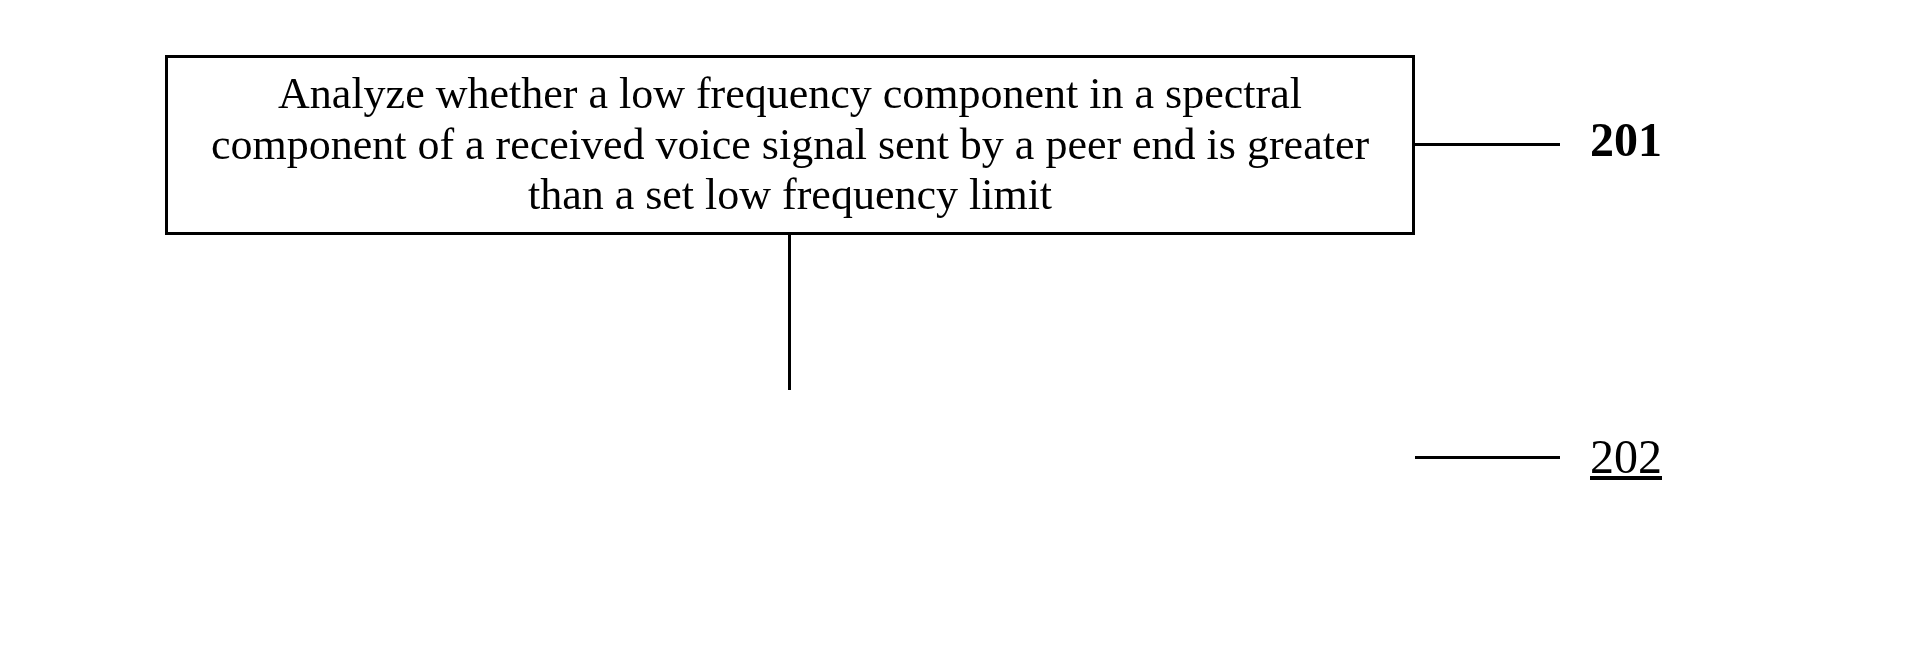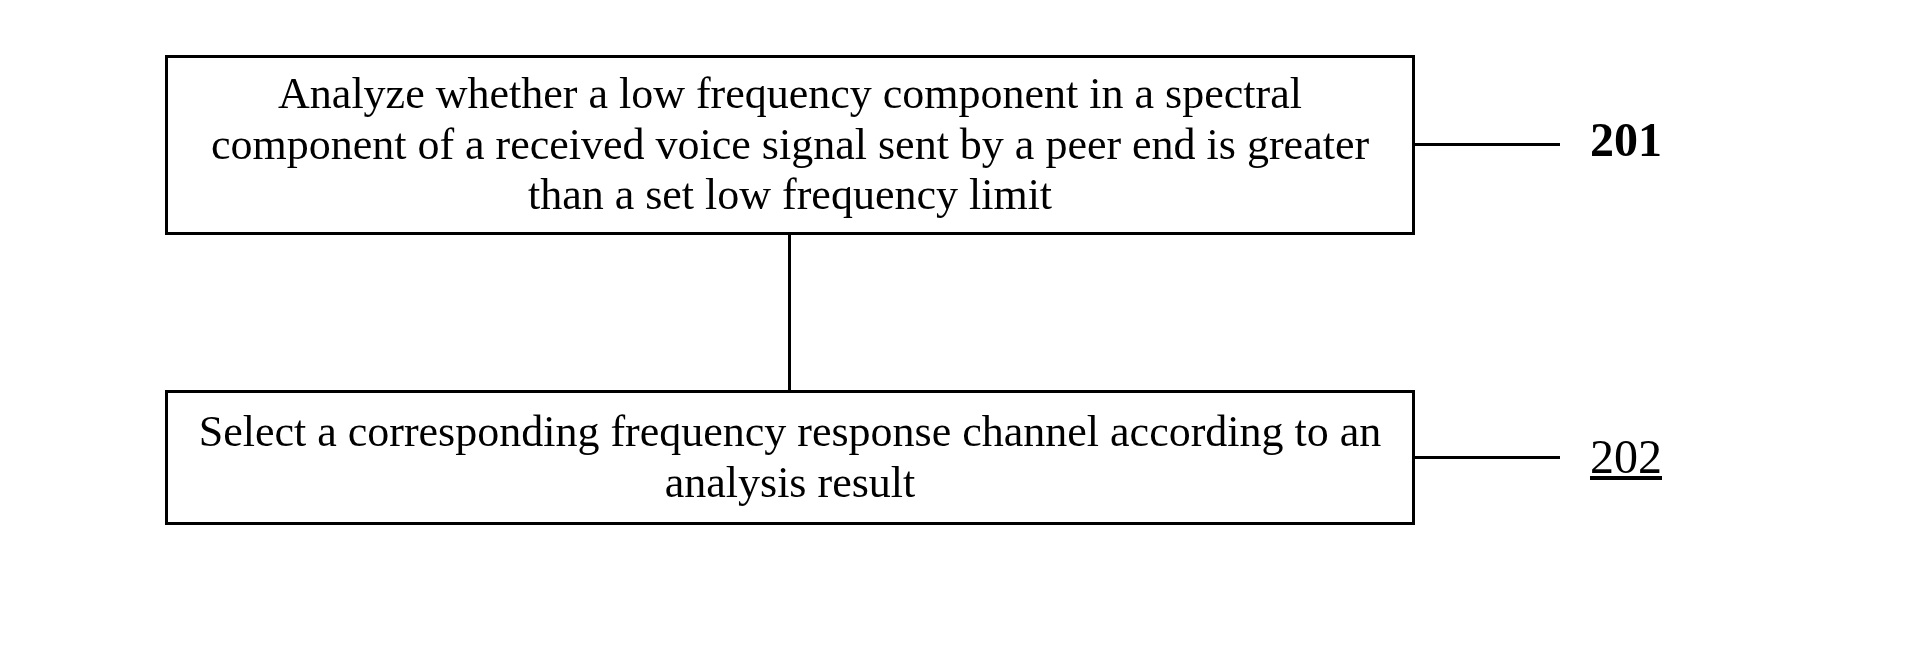--- a/index.html
+++ b/index.html
@@ -51,20 +51,17 @@
 
   <div class="box" style="left:165px; top:55px; width:1250px; height:180px;">
     <span>Analyze whether a low frequency component in a spectral component of a received voice signal sent by a peer end is greater than a set low frequency limit</span>
   </div>
 
   <div class="label-line" style="left:1415px; top:143px; width:145px;"></div>
   <div class="label" style="left:1590px; top:116px;font-weight:bold;">201</div>
 
   <div class="connector" style="left:788px; top:235px; width:3px; height:155px;"></div>
 
-  <div class="box" style="left:165px; top:390px; width:1250px; height:135px;">
-    <span>Select a corresponding frequency response channel according to an analysis result</span>
-  </div>
 
   <div class="label-line" style="left:1415px; top:456px; width:145px;"></div>
   <div class="label" style="left:1590px; top:433px;text-decoration:underline;">202</div>
 
 </div>
 
 </body></html>

